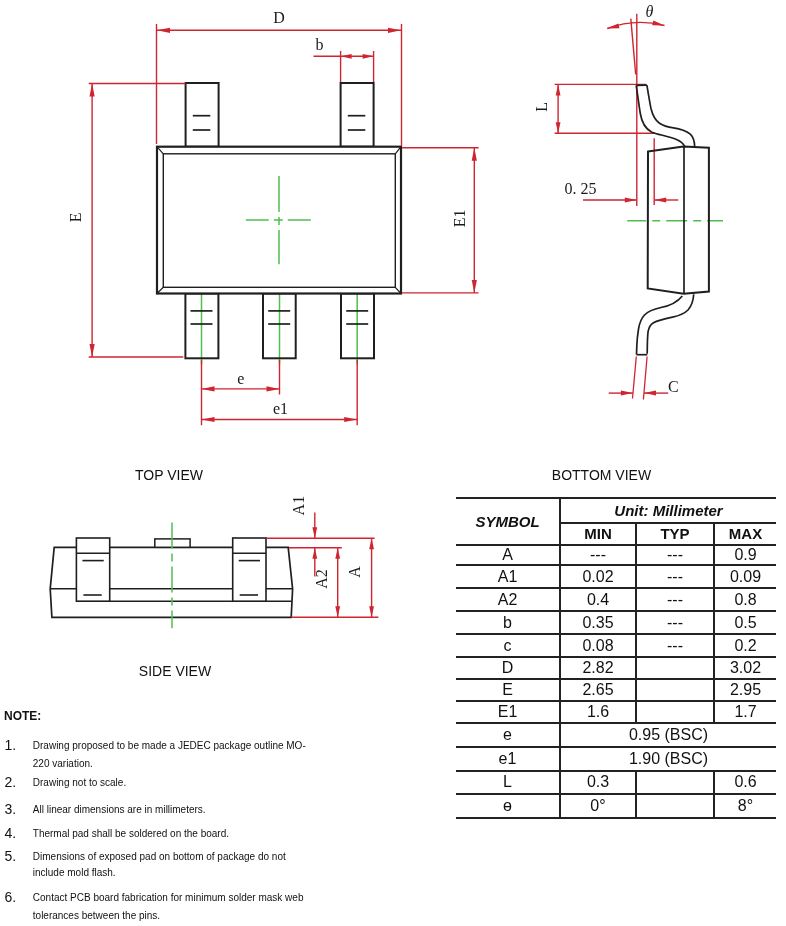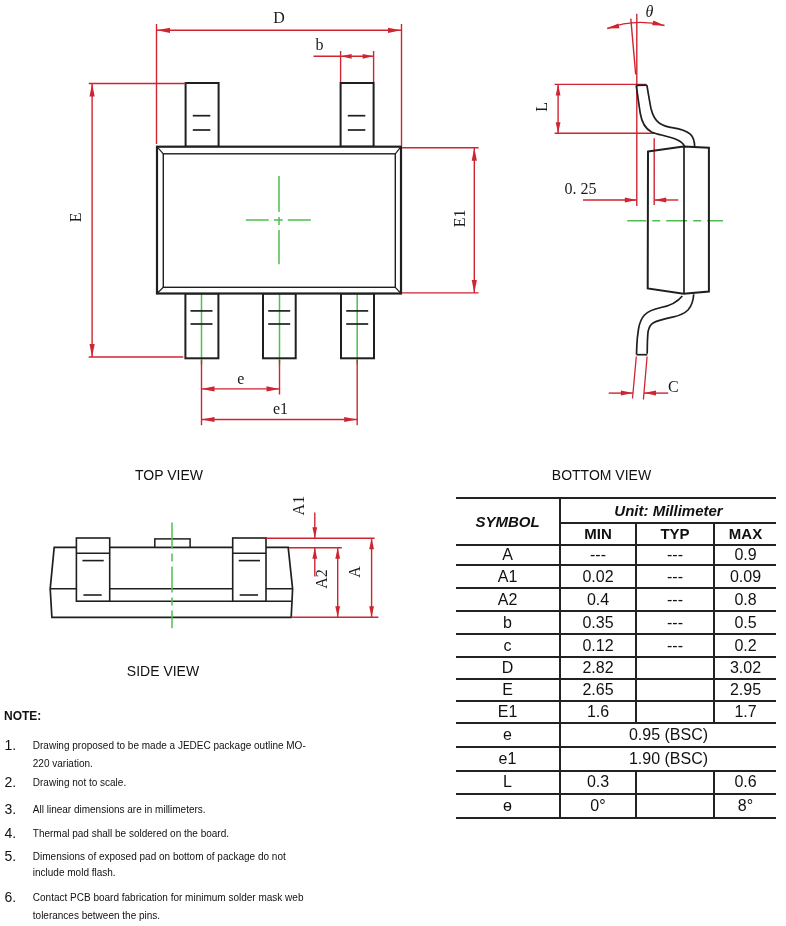--- a/index.html
+++ b/index.html
@@ -142,21 +142,21 @@
 <polygon points="337.7,617.3 335.3,606.3 340.1,606.3" fill="#cf2531"></polygon>
 <text x="327" y="579" font-family="Liberation Serif" font-size="16px" fill="#1a1a1a" text-anchor="middle" transform="rotate(-90 327 579)">A2</text>
 <line x1="371.6" y1="538.2" x2="371.6" y2="617.3" stroke="#cf2531" stroke-width="1.4"></line>
 <polygon points="371.6,538.2 374.0,549.2 369.2,549.2" fill="#cf2531"></polygon>
 <polygon points="371.6,617.3 369.2,606.3 374.0,606.3" fill="#cf2531"></polygon>
 <text x="360.2" y="572" font-family="Liberation Serif" font-size="16px" fill="#1a1a1a" text-anchor="middle" transform="rotate(-90 360.2 572)">A</text>
 <line x1="172.0" y1="522.4" x2="172.0" y2="628.3" stroke="#4fc04f" stroke-width="1.5" stroke-dasharray="26 5 8 5"></line>
 </svg>
 <div class="vlabel" style="left:119px;top:455.5px;width:100px;">TOP VIEW</div>
 <div class="vlabel" style="left:551.5px;top:455.5px;width:100px;">BOTTOM VIEW</div>
-<div class="vlabel" style="left:113px;top:651.5px;width:100px;text-align:center;">SIDE VIEW</div>
+<div class="vlabel" style="left:125px;top:651.5px;width:100px;text-align:center;">SIDE VIEW</div>
 <table class="dim">
 <colgroup>
       <col style="width:104px">
       <col style="width:76px">
       <col style="width:78px">
       <col style="width:62px">
     </colgroup>
 <tbody>
       <tr class="h1">
         <td rowspan="2" class="sym">SYMBOL</td>
@@ -186,21 +186,21 @@
         <td>0.8</td>
       </tr>
 <tr style="height:23.3px">
         <td>b</td>
         <td>0.35</td>
         <td>---</td>
         <td>0.5</td>
       </tr>
 <tr style="height:22.1px">
         <td>c</td>
-        <td>0.12</td>
+        <td>0.08</td>
         <td>---</td>
         <td>0.2</td>
       </tr>
 <tr style="height:22.0px">
         <td>D</td>
         <td>2.82</td>
         <td></td>
         <td>3.02</td>
       </tr>
 <tr style="height:22.8px">

